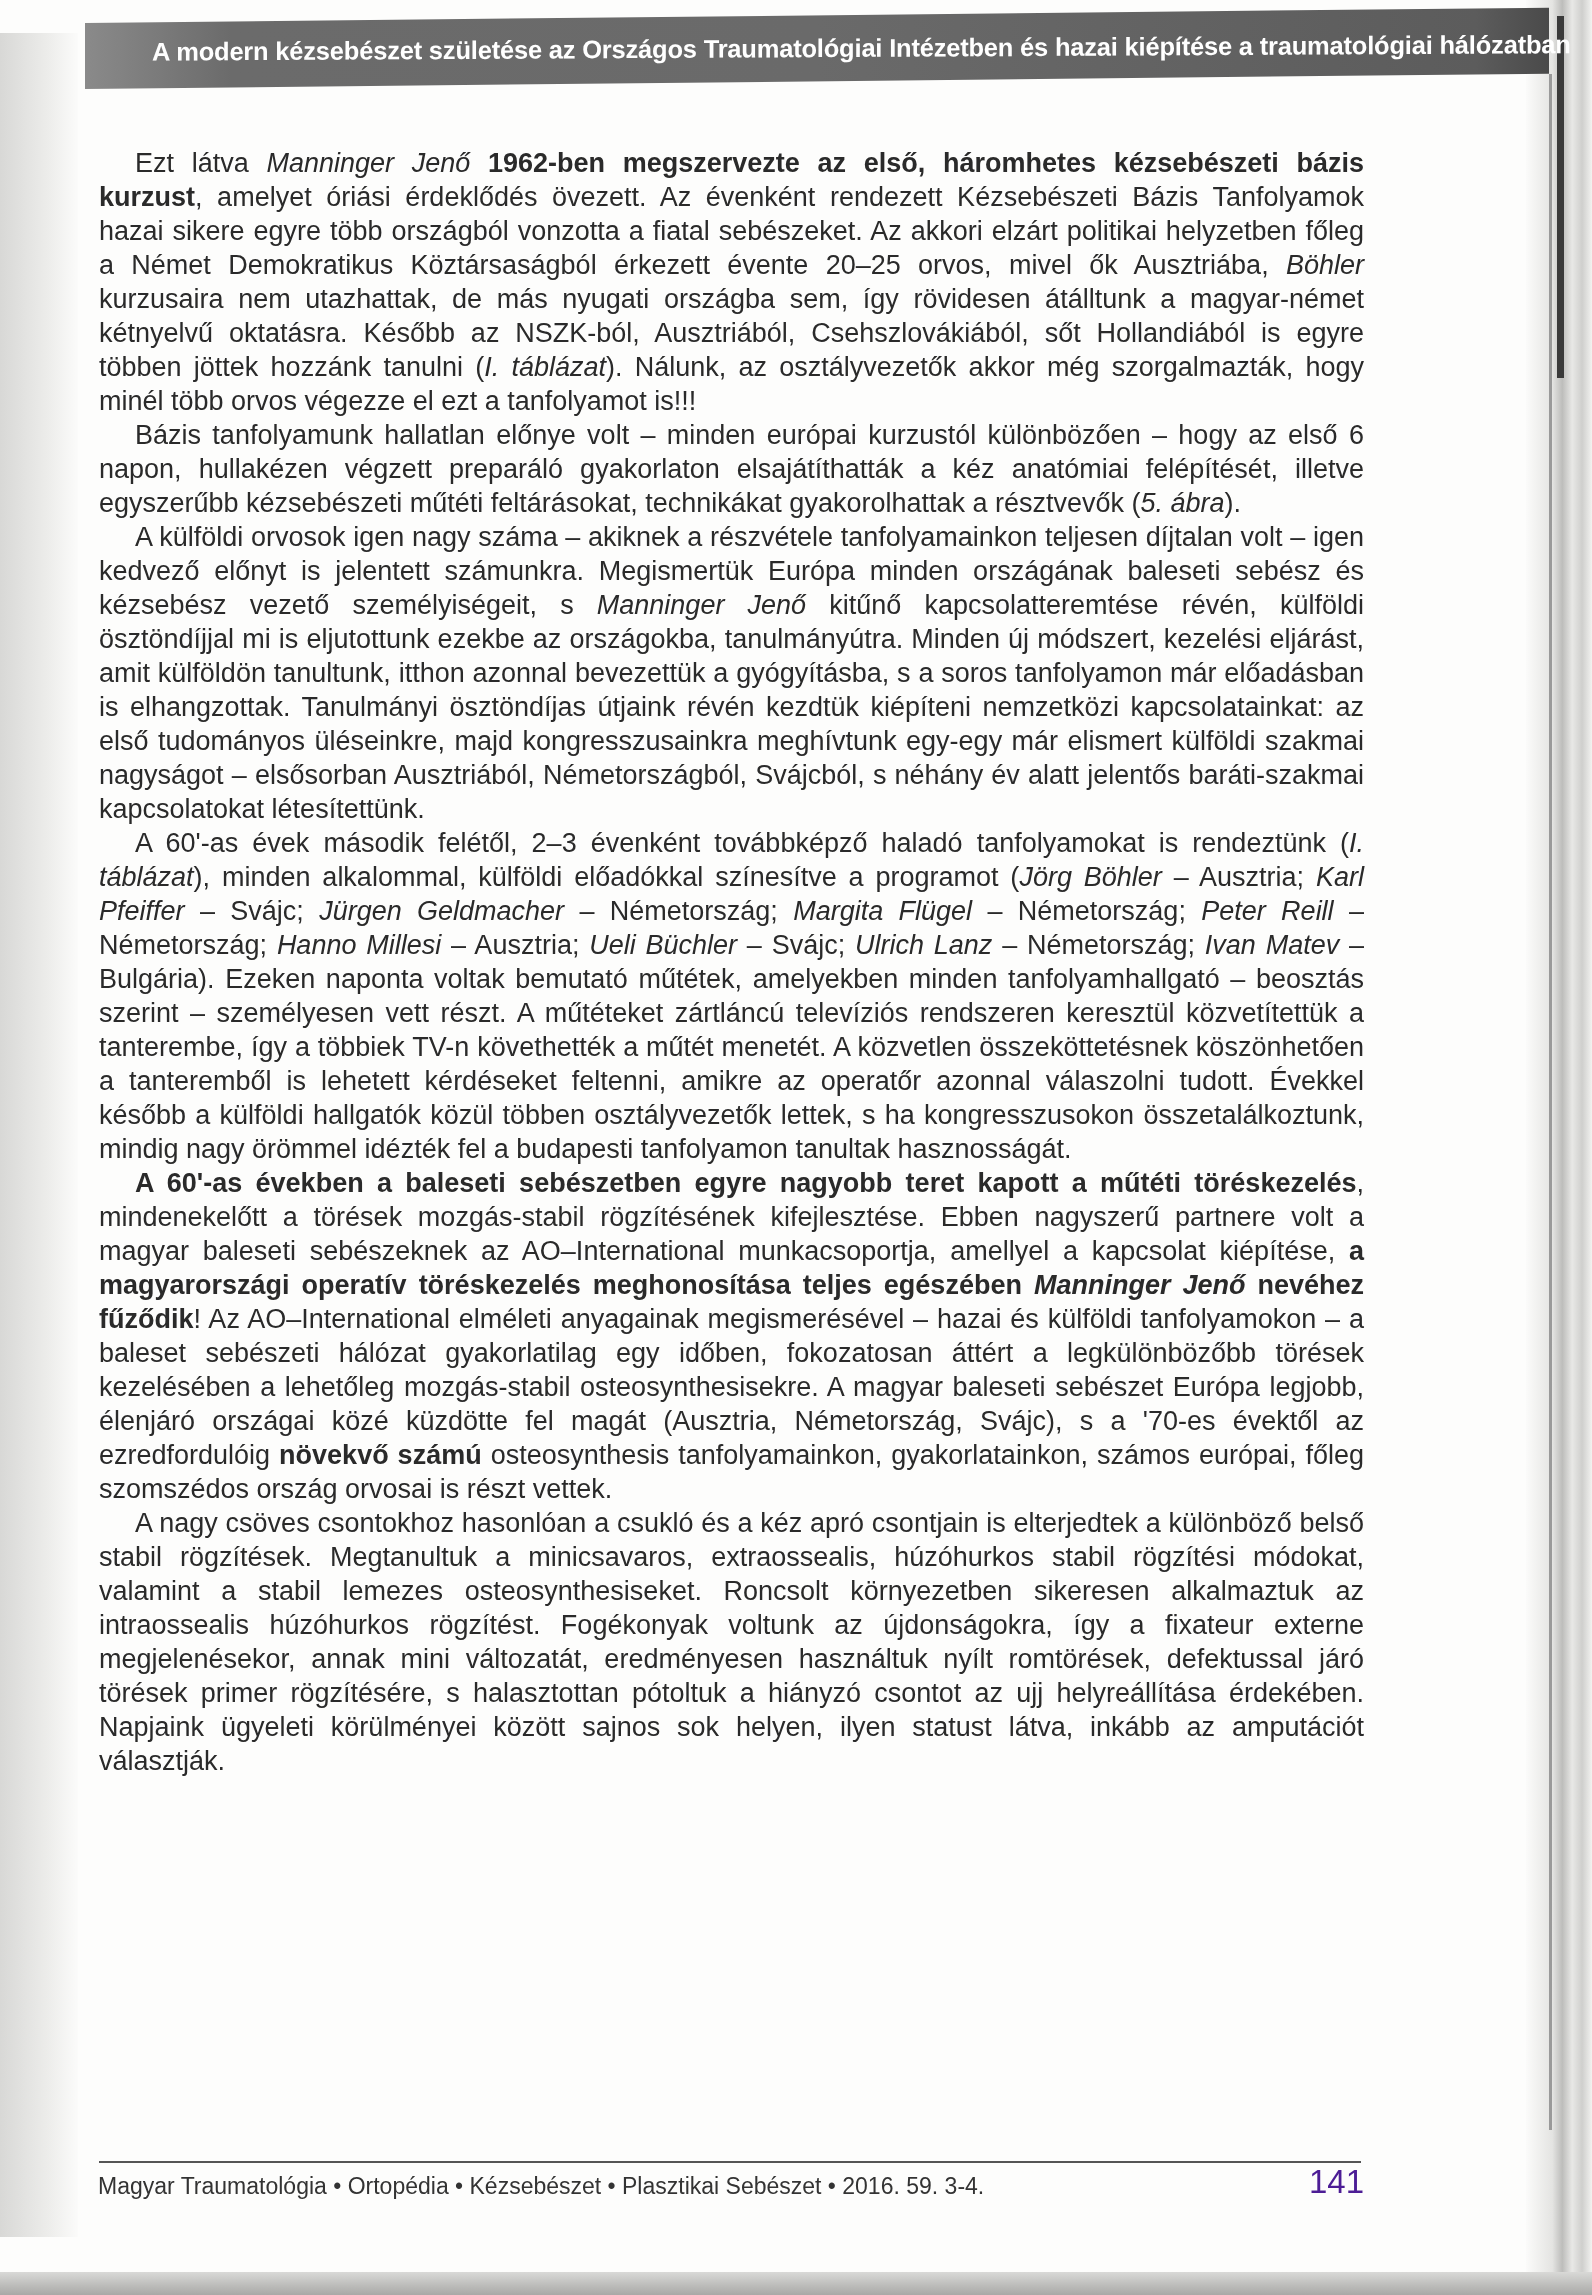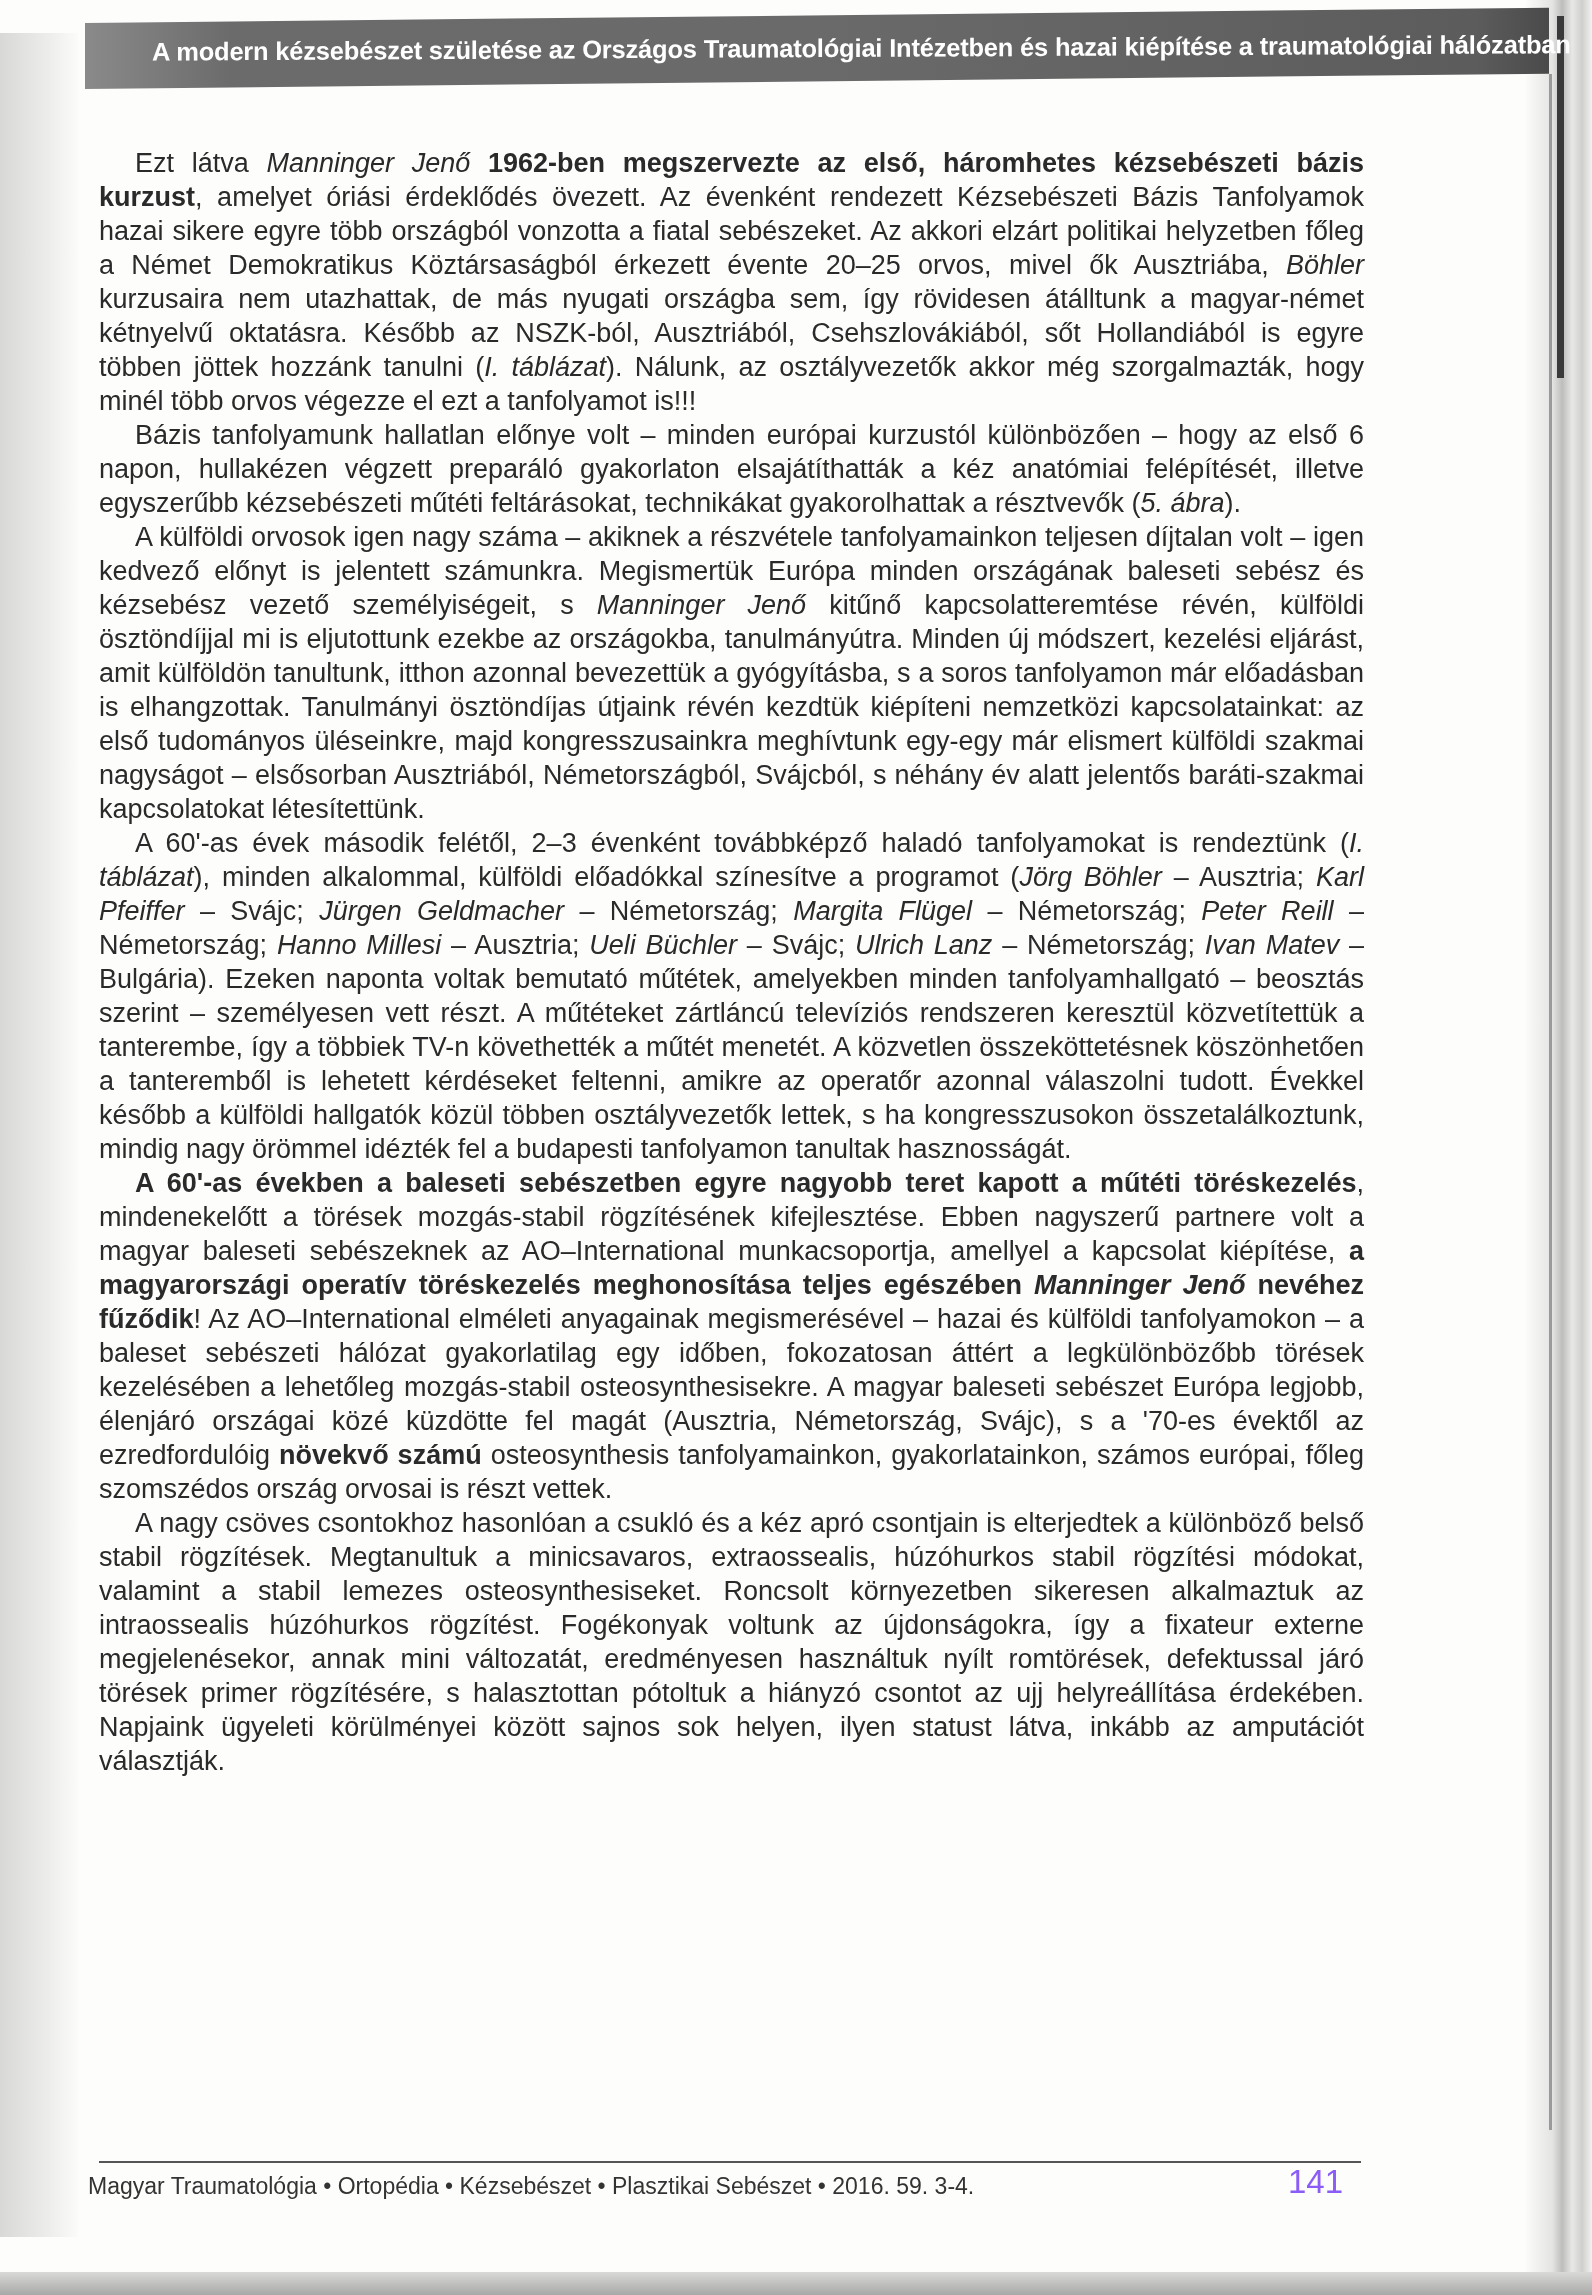--- a/index.html
+++ b/index.html
@@ -47,26 +47,26 @@
     hyphens: manual;
   }
   .body-text p { margin: 0; text-indent: 36px; }
   .body-text b { font-weight: bold; }
   .body-text i { font-style: italic; }
   .footer-rule {
     position: absolute; left: 99px; top: 2161px; width: 1262px; height: 1.6px;
     background: #555;
   }
   .footer-journal {
-    position: absolute; left: 88px; top: 2173px;
+    position: absolute; left: 98px; top: 2173px;
     font-size: 23px; color: #333; white-space: nowrap;
   }
   .footer-page {
-    position: absolute; left: 1267px; top: 2163px; width: 97px; text-align: center;
-    font-size: 33px; color: #8b5cf6;
+    position: absolute; left: 1267px; top: 2163px; width: 97px; text-align: right;
+    font-size: 33px; color: #4c1d95;
   }
 </style>
 </head>
 <body>
 
 <div class="left-shadow"></div>
 <div class="right-edge">
   <div class="bar"></div>
   <div class="bar2"></div>
 </div>

